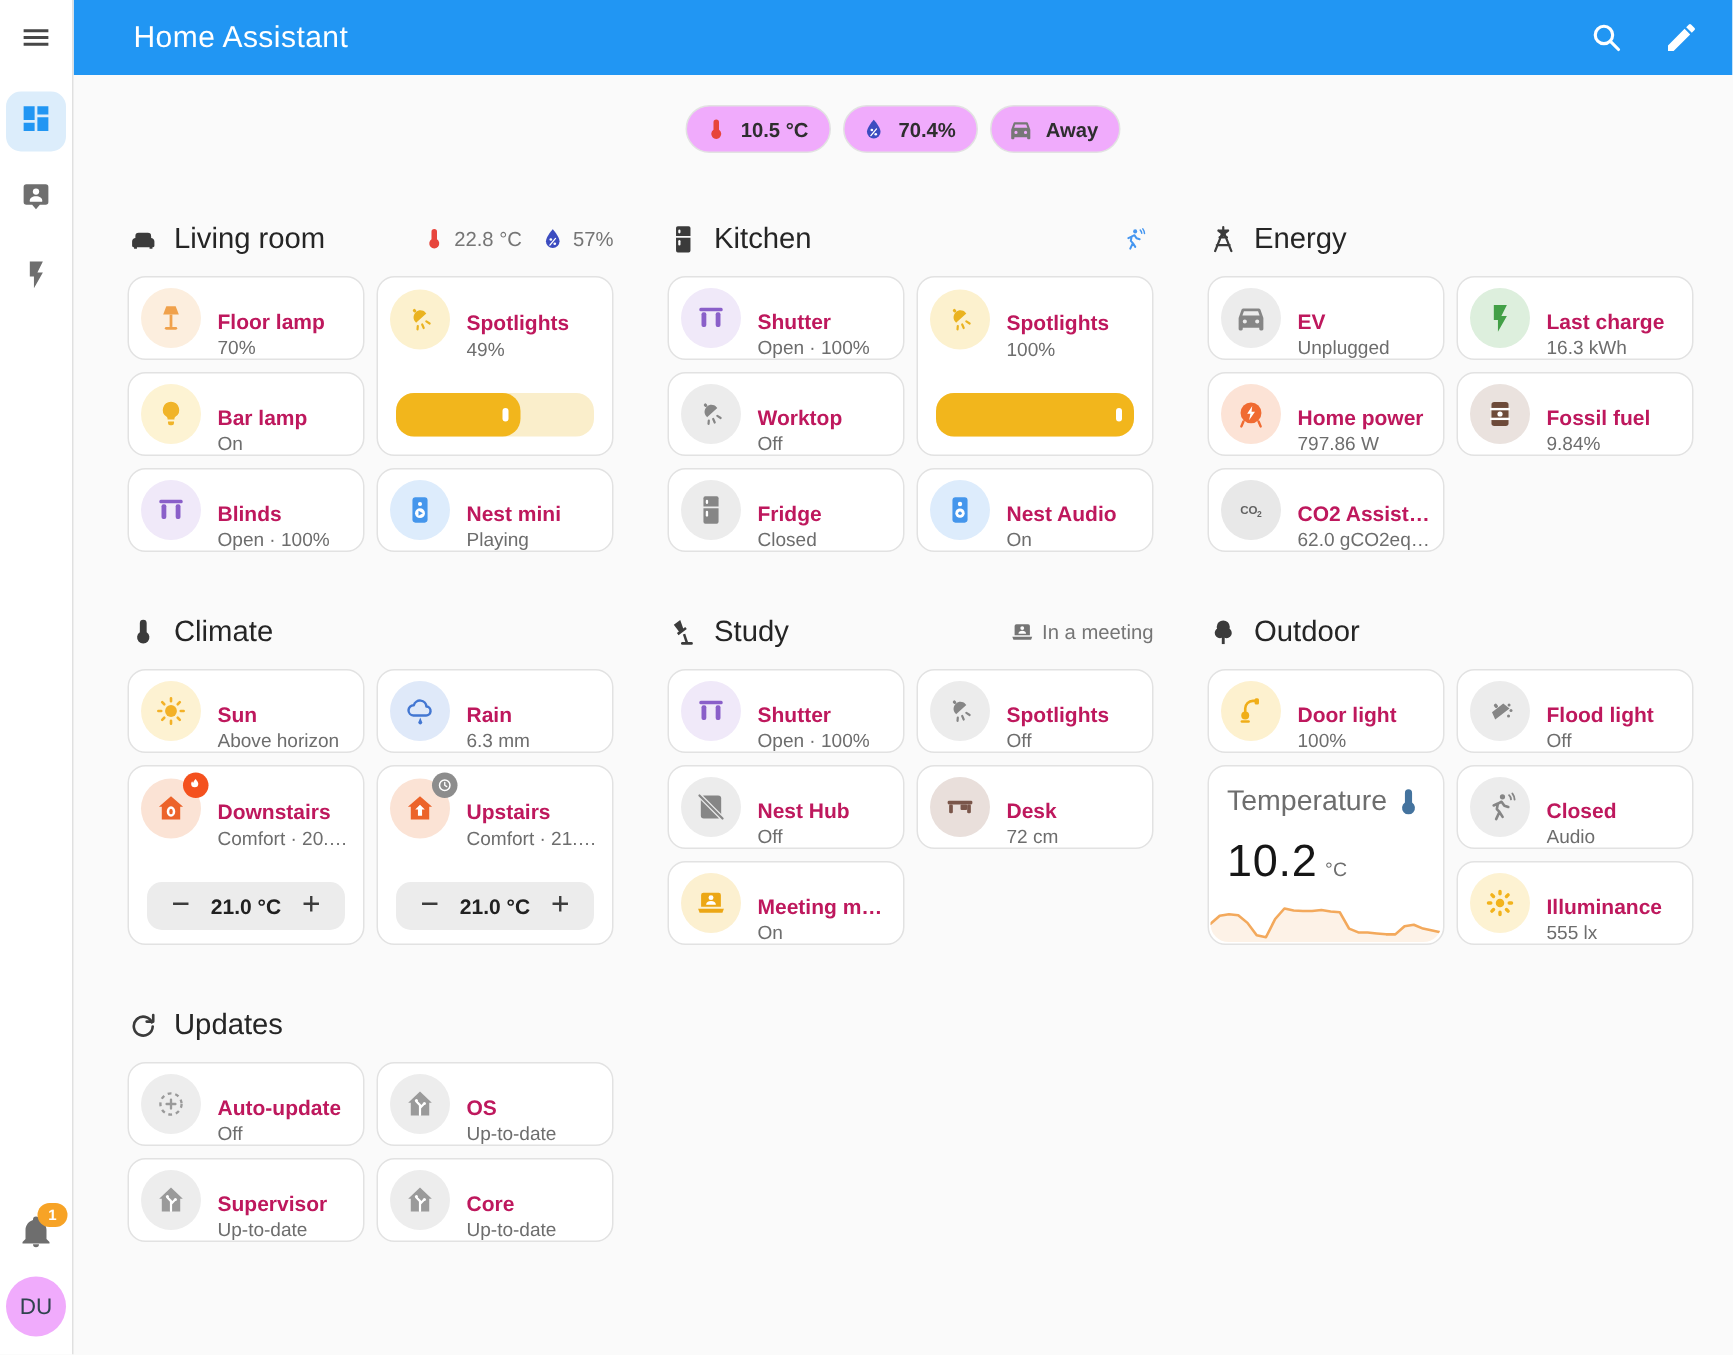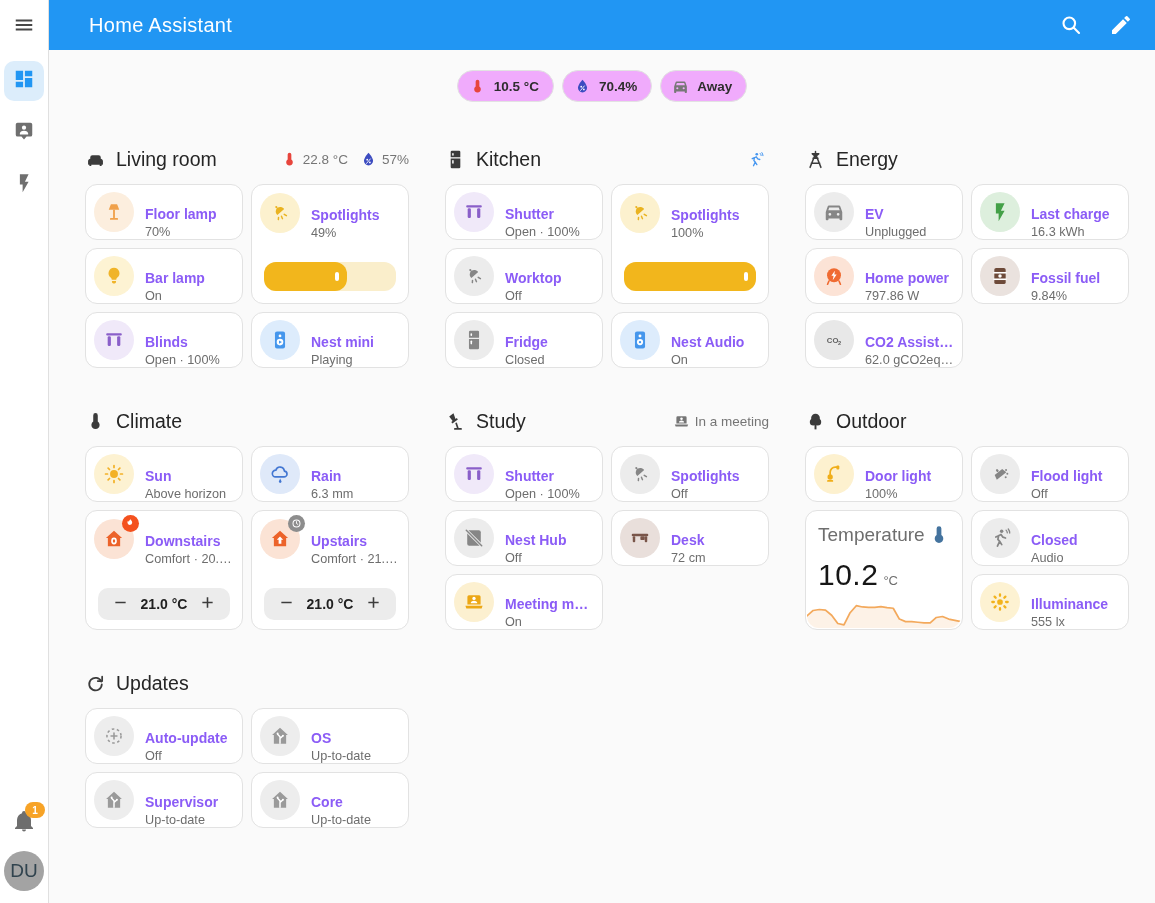--- a/index.html
+++ b/index.html
@@ -18,22 +18,22 @@
             justify-content:center;color:#6f6f6f;cursor:pointer;}
   .nav-item.selected{background:#dcedfb;color:#2196f3;}
   .nav-item svg{width:22px;height:22px;}
   .sidebar-bottom{margin-top:auto;display:flex;flex-direction:column;align-items:center;
                   gap:18px;padding-bottom:12px;}
   .bell{position:relative;width:24px;height:24px;color:#6e6e6e;cursor:pointer;}
   .bell svg{width:24px;height:24px;}
   .badge{position:absolute;top:-7px;right:-9px;min-width:16px;height:16px;border-radius:8px;
          background:#f7a326;color:#fff;font-size:10px;font-weight:bold;display:flex;
          align-items:center;justify-content:center;padding:0 2px;}
-  .avatar{width:40px;height:40px;border-radius:50%;background:#a3a3a3;color:#30434e;
-          display:flex;align-items:center;justify-content:center;font-size:19px;cursor:pointer;}
+  .avatar{width:40px;height:40px;border-radius:50%;background:#f0abfc;color:#30434e;
+          display:flex;align-items:center;justify-content:center;font-size:15px;cursor:pointer;}
 
   
   .main{flex:1;display:flex;flex-direction:column;min-width:0;}
   .topbar{height:50px;background:#2196f3;display:flex;align-items:center;
           padding:0 22px 0 40px;color:#fff;flex:0 0 50px;}
   .topbar-title{font-size:20px;letter-spacing:.3px;}
   .topbar-actions{margin-left:auto;display:flex;gap:26px;}
   .icon-btn{width:24px;height:24px;color:#fff;cursor:pointer;}
   .icon-btn svg{width:24px;height:24px;}
 
@@ -62,21 +62,21 @@
         align-items:center;gap:11px;padding:0 6px 0 8px;cursor:pointer;overflow:hidden;
         box-sizing:border-box;}
   .card.tall{grid-row:span 2;}
   .icon-circle{width:40px;height:40px;border-radius:50%;flex:0 0 40px;display:flex;
                align-items:center;justify-content:center;position:relative;}
   .icon-circle svg{width:22px;height:22px;}
   .cbadge{position:absolute;top:-4px;right:-5px;width:17px;height:17px;border-radius:50%;
           display:flex;align-items:center;justify-content:center;color:#fff;}
   .cbadge svg{width:11px;height:11px;}
   .card-text{min-width:0;display:flex;flex-direction:column;}
-  .card-name{font-size:14px;font-weight:bold;line-height:19px;color:#8b5cf6;
+  .card-name{font-size:14px;font-weight:bold;line-height:19px;color:#be185d;
              white-space:nowrap;overflow:hidden;text-overflow:ellipsis;margin-top:21px;}
   .card-status{font-size:12.7px;color:#6d6d6d;line-height:17px;white-space:nowrap;
                overflow:hidden;text-overflow:ellipsis;}
 
   .vcard{flex-direction:column;align-items:stretch;padding:0;}
   .vcard .row{height:56px;display:flex;align-items:center;gap:11px;padding:0 6px 0 8px;flex:0 0 56px;}
   .slider{position:relative;margin:10px 12px 12px;height:42px;border-radius:12px;overflow:visible;}
   .slider .fill{position:absolute;top:0;bottom:0;left:0;width:var(--p);border-radius:12px;}
   .slider .handle{position:absolute;top:10px;bottom:10px;width:4px;border-radius:2px;
                   background:#fff;left:calc(var(--p) - 12px);cursor:grab;}

